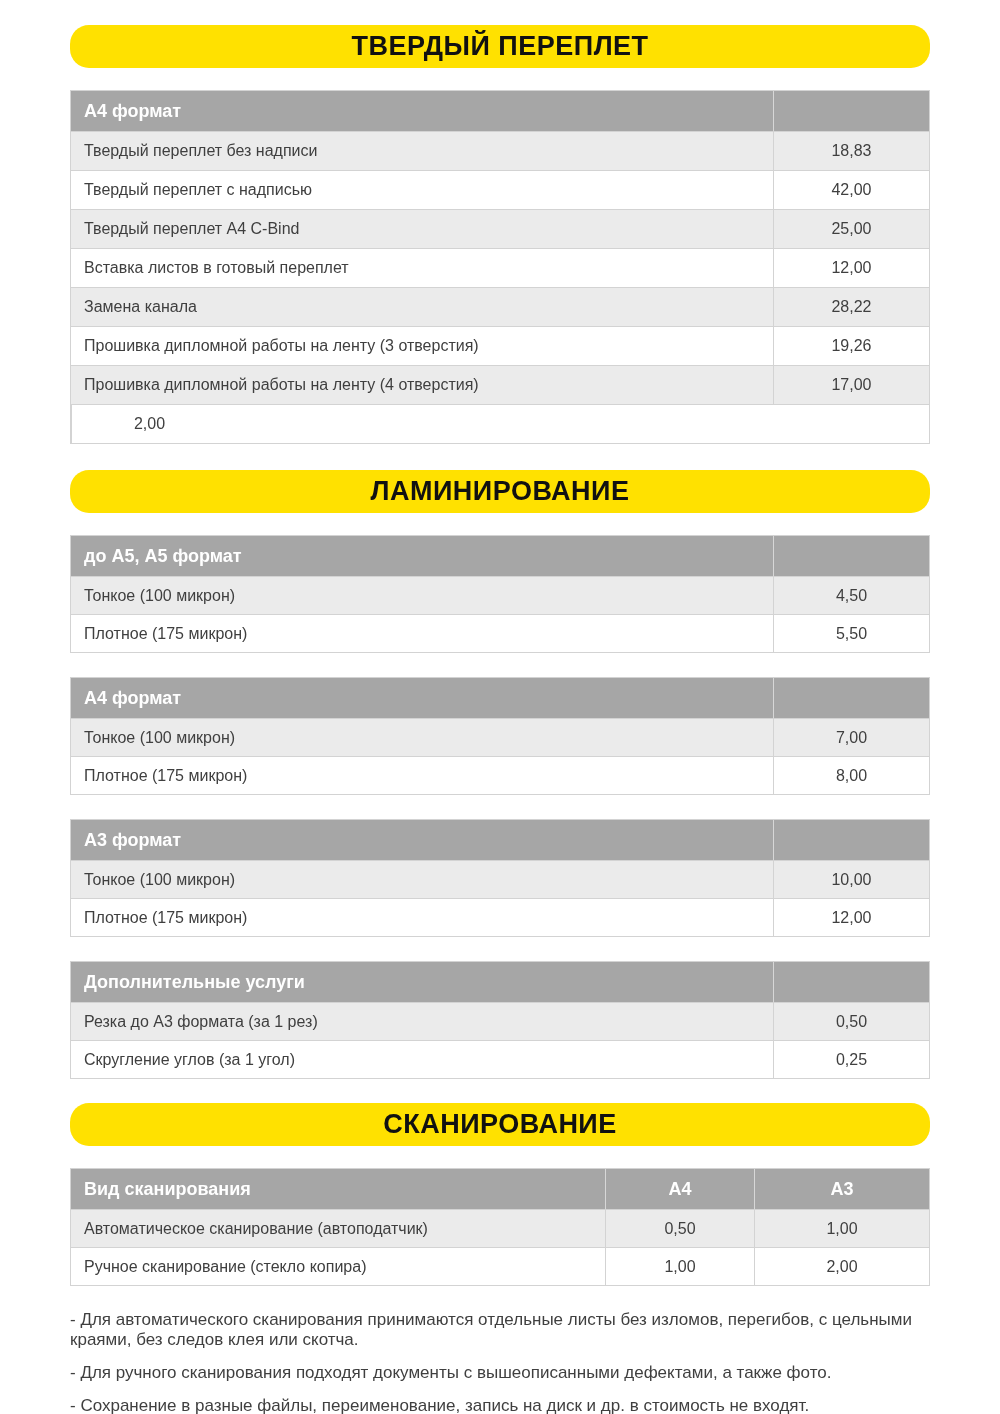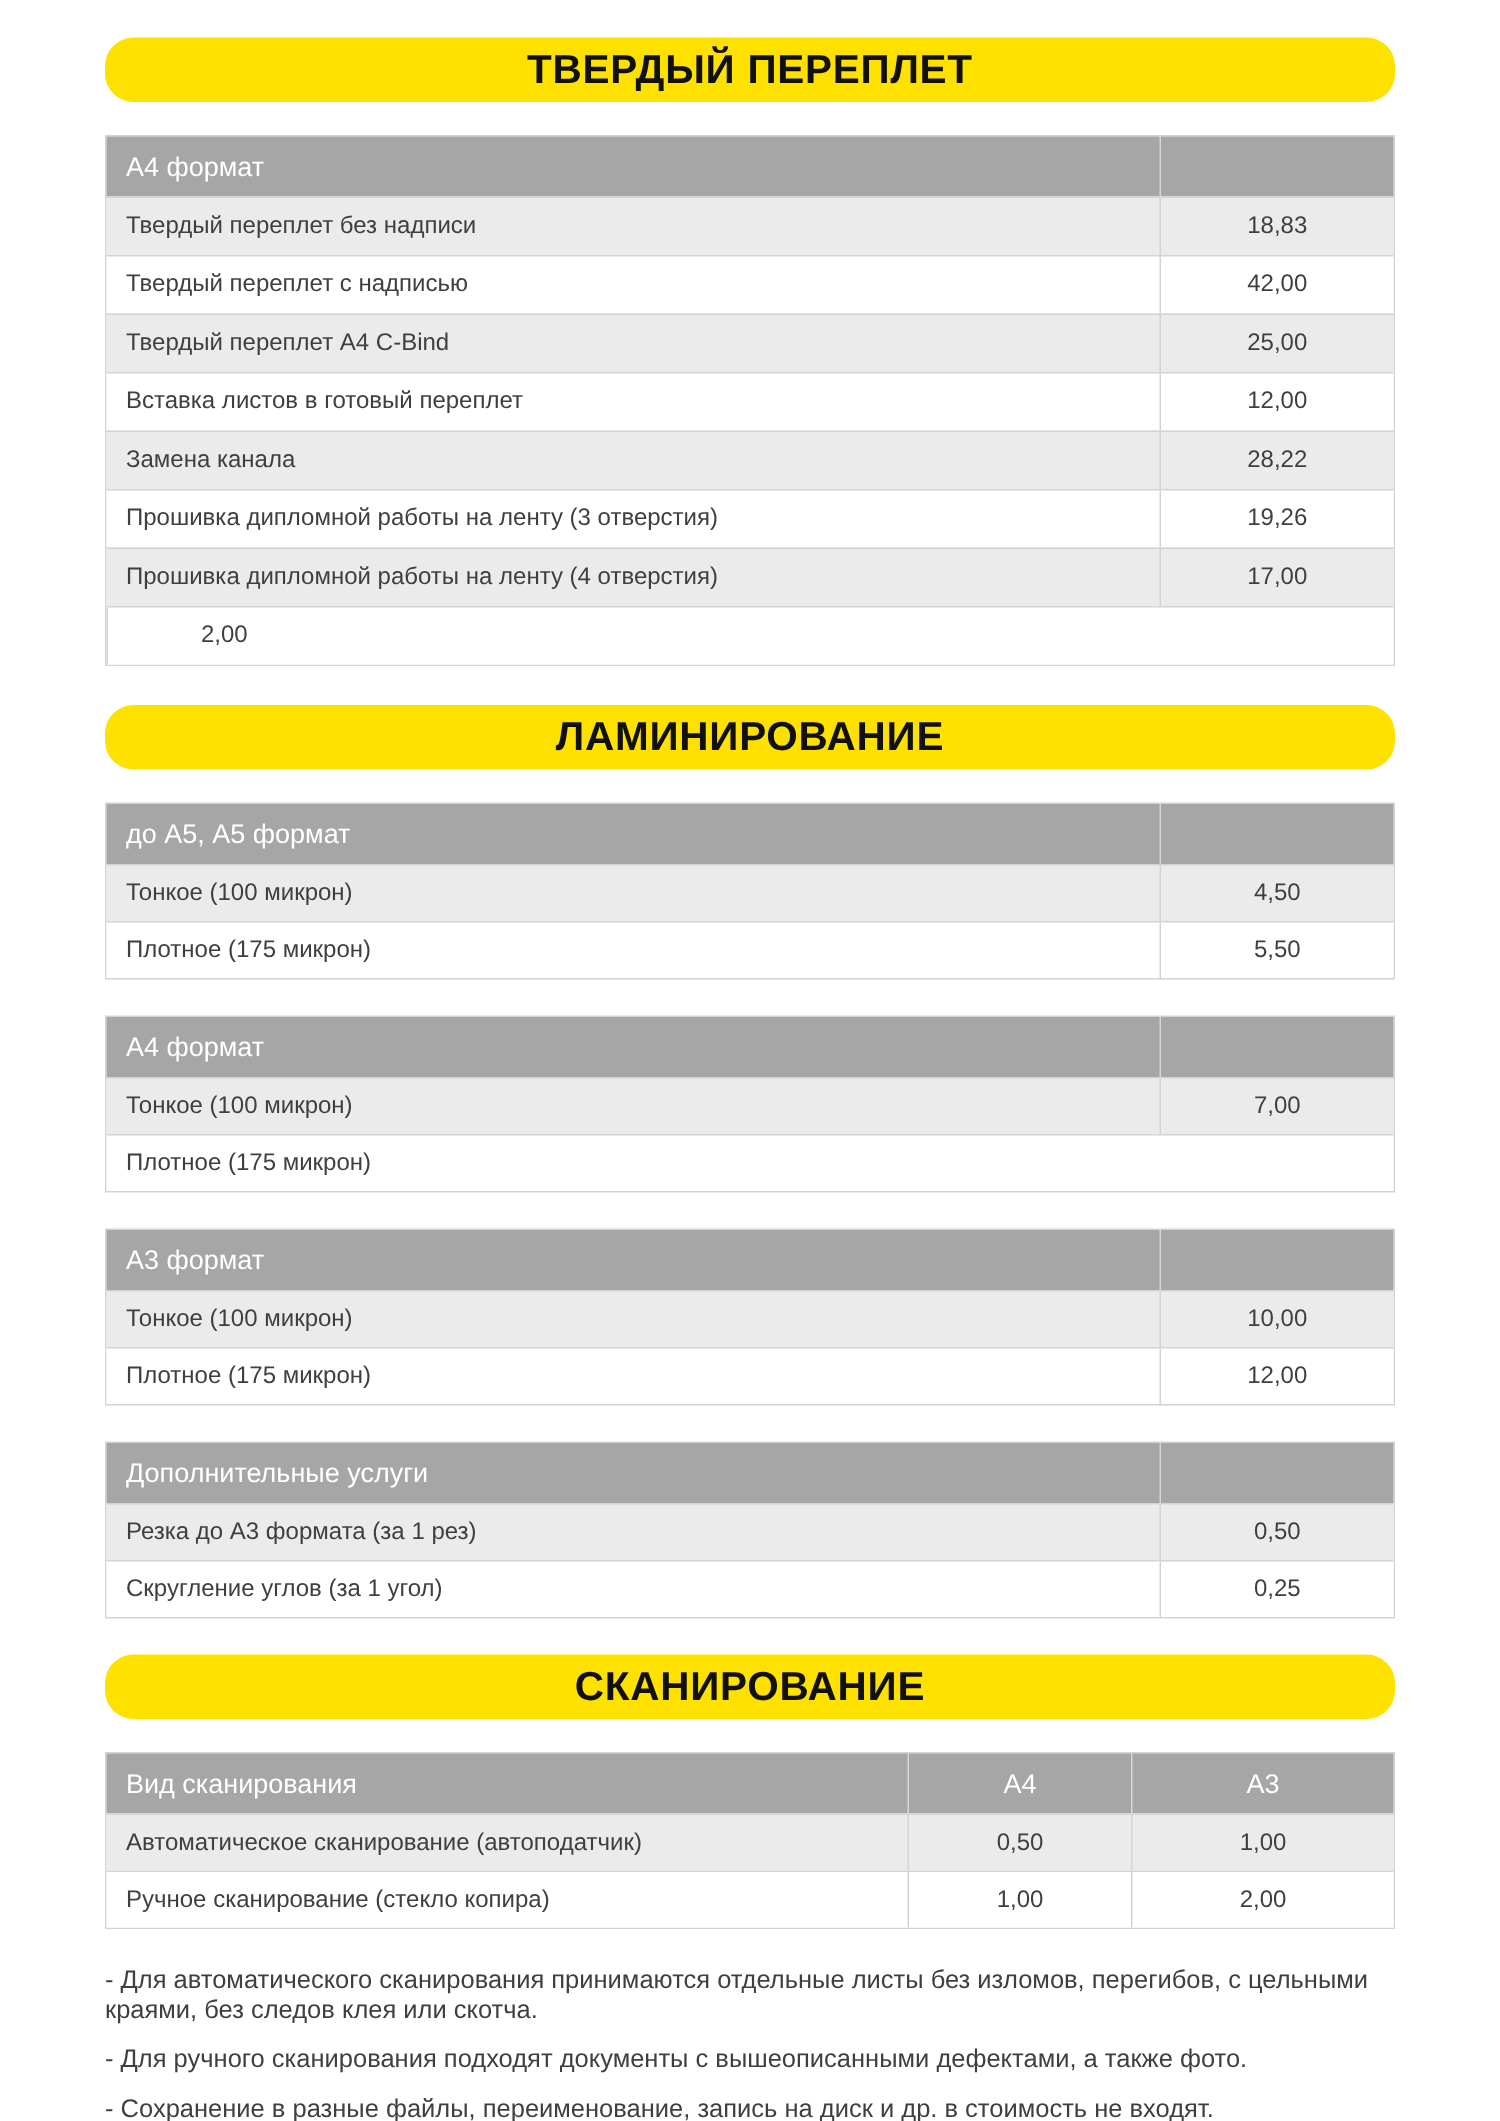--- a/index.html
+++ b/index.html
@@ -34,20 +34,21 @@
     border: 1px solid #d3d3d3;
     margin-bottom: 24px;
   }
   .t-head {
     height: 40px;
     background: #a6a6a6;
     color: #ffffff;
     font-size: 18px;
     display: flex;
     align-items: stretch;
+    font-weight: bold;
   }
   .t-head .label-cell {
     flex: 1;
     display: flex;
     align-items: center;
     padding-left: 13px;
   }
   .t-head .price-cell {
     border-left: 1px solid rgba(255,255,255,0.55);
     display: flex;
@@ -154,20 +155,21 @@
     <div class="t-head">
       <div class="label-cell">А4 формат</div>
       <div class="price-cell"></div>
     </div>
     <div class="t-row shaded">
       <div class="label-cell">Тонкое (100 микрон)</div>
       <div class="price-cell">7,00</div>
     </div>
     <div class="t-row">
       <div class="label-cell">Плотное (175 микрон)</div>
+      <div class="price-cell">8,00</div>
     </div>
   </div>
 
   <div class="price-table compact">
     <div class="t-head">
       <div class="label-cell">А3 формат</div>
       <div class="price-cell"></div>
     </div>
     <div class="t-row shaded">
       <div class="label-cell">Тонкое (100 микрон)</div>

